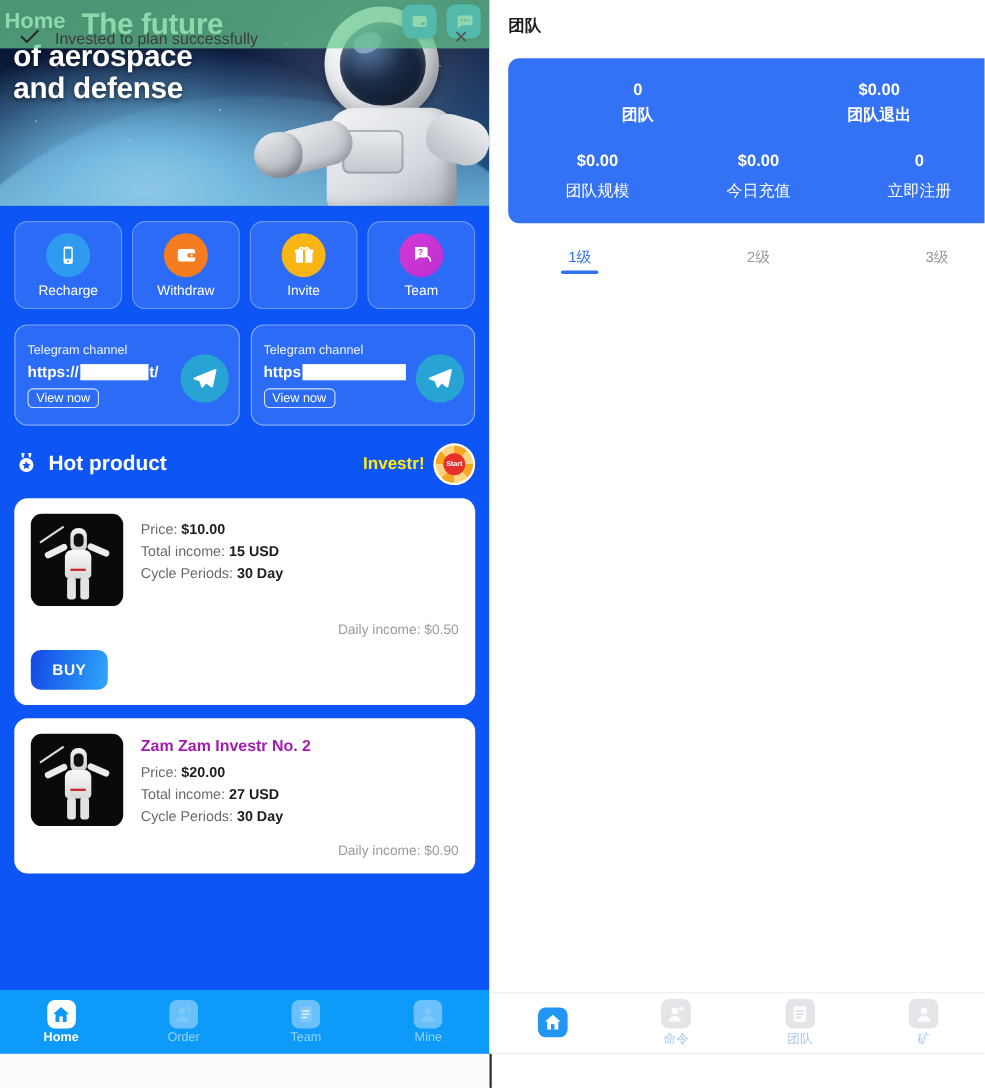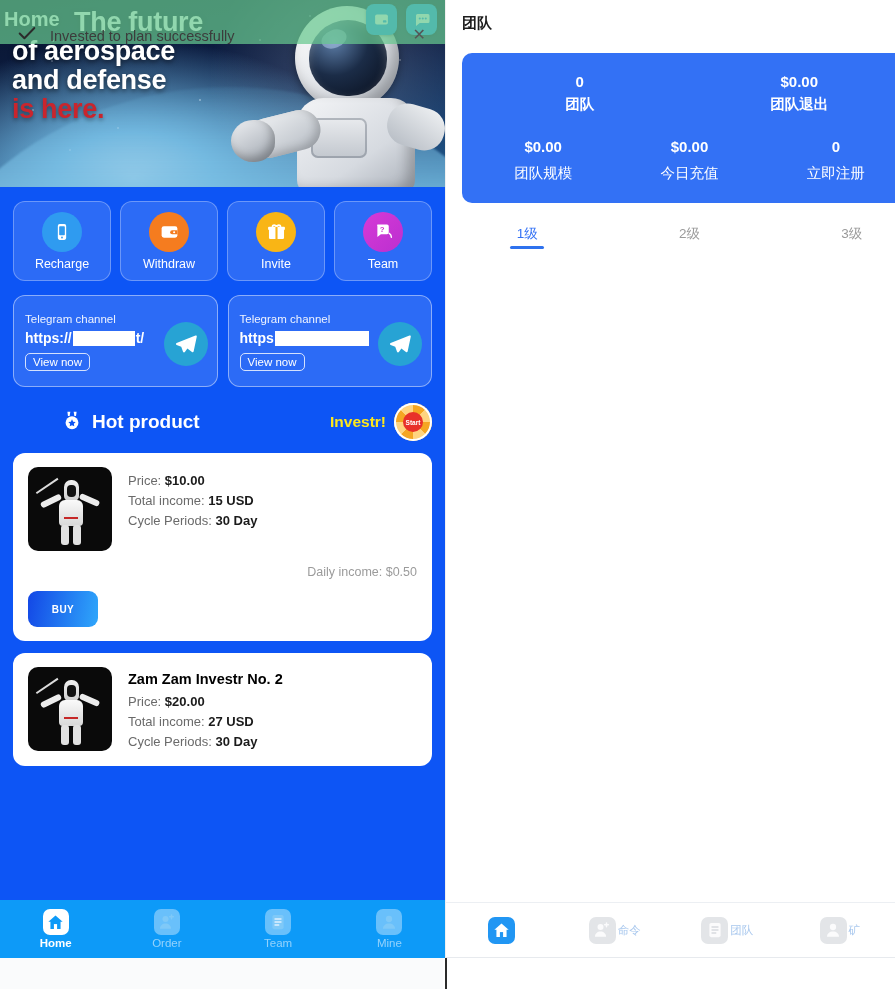--- a/index.html
+++ b/index.html
@@ -123,21 +123,21 @@
   .tg-title { color:#eef3ff; font-size:11.5px; }
   .tg-url { color:#fff; font-size:14px; font-weight:bold; margin-top:5px;
     display:flex; align-items:center; white-space:nowrap; overflow:hidden; }
   .redact { display:inline-block; height:15px; background:#fff; margin:0 1px; vertical-align:middle; }
   .tg-btn { margin-top:7px; display:inline-block; border:1px solid rgba(255,255,255,.8);
     border-radius:5px; color:#fff; font-size:11.5px; padding:2px 7px; background:transparent; cursor:pointer; }
   .tg-plane { position:absolute; right:9px; top:26px; width:44px; height:44px; border-radius:50%;
     background:#27a3d4; display:flex; align-items:center; justify-content:center; }
 
   
-  .hot-head { display:flex; align-items:center; padding:16px 13px 0 13px;margin-left:48px; }
+  .hot-head { display:flex; align-items:center; padding:16px 13px 0 13px; }
   .hot-title { color:#fff; font-size:19px; font-weight:bold; margin-left:9px; flex:1; }
   .reward-word { color:#ffe81a; font-size:15.5px; font-weight:bold; margin-right:8px; }
   .reward-wheel { width:38px; height:38px; border-radius:50%;
     background: conic-gradient(#f5a623 0 12%, #ffd480 12% 25%, #f5a623 25% 37%, #ffd480 37% 50%,
                                #f5a623 50% 62%, #ffd480 62% 75%, #f5a623 75% 87%, #ffd480 87% 100%);
     display:flex; align-items:center; justify-content:center;
     box-shadow:0 0 0 2px #fff inset; }
   .reward-wheel span { width:20px; height:20px; border-radius:50%; background:#e8302a; color:#fff;
     font-size:6.5px; font-weight:bold; display:flex; align-items:center; justify-content:center; }
 
@@ -150,27 +150,27 @@
   .robot .r-head{position:absolute;left:36px;top:13px;width:15px;height:21px;border-radius:7px 7px 5px 5px;background:linear-gradient(#f2f2f2,#cfcfcf);}
   .robot .r-face{position:absolute;left:39px;top:18px;width:9px;height:12px;border-radius:4px;background:#111;}
   .robot .r-body{position:absolute;left:31px;top:33px;width:24px;height:26px;border-radius:6px 6px 4px 4px;background:linear-gradient(#fafafa,#d8d8d8);}
   .robot .r-body::after{content:"";position:absolute;left:5px;top:17px;width:14px;height:2px;background:#c62828;}
   .robot .r-arm-l{position:absolute;left:12px;top:31px;width:22px;height:6px;border-radius:4px;background:#ececec;transform:rotate(-26deg);}
   .robot .r-arm-r{position:absolute;left:51px;top:30px;width:21px;height:6px;border-radius:4px;background:#ececec;transform:rotate(24deg);}
   .robot .r-baton{position:absolute;left:6px;top:18px;width:26px;height:1.5px;background:#dcdcdc;transform:rotate(-34deg);}
   .robot .r-leg-l{position:absolute;left:33px;top:58px;width:8px;height:20px;border-radius:3px;background:#e2e2e2;}
   .robot .r-leg-r{position:absolute;left:45px;top:58px;width:8px;height:20px;border-radius:3px;background:#e2e2e2;}
   .prod-info { padding-top:4px; }
-  .prod-name { font-size:14.5px; font-weight:bold; color:#000000; margin-bottom:5px; }
+  .prod-name { font-size:14.5px; font-weight:bold; color:#a21caf; margin-bottom:5px; }
   .prod-line { font-size:13px; color:#6a6a6a; line-height:20px; }
   .prod-line b { color:#1b1b1b; font-weight:bold; }
   .daily { text-align:right; color:#9b9b9b; font-size:12.5px; margin-top:14px; }
   .buy-btn { margin-top:12px; width:70px; height:36px; border-radius:9px; border:none; cursor:pointer;
     background: linear-gradient(100deg,#1347e6 0%,#2fa7fb 100%);
-    color:#fff; font-size:10px; font-weight:bold; letter-spacing:.4px; }
+    color:#fff; font-size:14px; font-weight:bold; letter-spacing:.4px; }
 
   
   .lnav { position:absolute; left:0; bottom:0; width:445px; height:58px; background:#0d9af8;
     display:flex; align-items:center; }
   .lnav-item { flex:1; display:flex; flex-direction:column; align-items:center; justify-content:center; gap:2px; cursor:pointer; }
   .lnav-icon { width:26px; height:26px; border-radius:7px; display:flex; align-items:center; justify-content:center; }
   .lnav-icon.active { background:#ffffff; }
   .lnav-icon.dim { background:rgba(255,255,255,.38); }
   .lnav-lbl { font-size:11.5px; color:rgba(255,255,255,.55); }
   .lnav-lbl.active { color:#ffffff; font-weight:bold; }
@@ -187,21 +187,21 @@
   .tc-row2 { display:flex; margin-top:24px; }
   .tc-row2 .tc-lbl { font-weight:normal; font-size:14.5px; margin-top:9px; }
   .lvl-tabs { display:flex; margin:22px 16px 0 16px;gap:32px; }
   .lvl-tab { flex:1; text-align:center; font-size:13.5px; color:#9a9a9a; padding-bottom:6px; cursor:pointer; position:relative; }
   .lvl-tab.active { color:#3371f5; }
   .lvl-tab.active::after { content:""; position:absolute; left:50%; transform:translateX(-50%);
     bottom:0; width:34px; height:3px; border-radius:2px; background:#2f72ee; }
 
   .rnav { position:absolute; left:0; bottom:0; width:450px; height:56px; background:#ffffff;
     border-top:1px solid #eceff3; border-bottom:1px solid #e7eaee; display:flex; align-items:center; }
-  .rnav-item { flex:1; display:flex; flex-direction:row; align-items:center; justify-content:center; gap:2px; cursor:pointer; }
+  .rnav-item { flex:1; display:flex; flex-direction:column; align-items:center; justify-content:center; gap:2px; cursor:pointer; }
   .rnav-icon { width:27px; height:27px; border-radius:7px; display:flex; align-items:center; justify-content:center; }
   .rnav-icon.active { background:#2196f3; }
   .rnav-icon.dim { background:#e3e5e8; }
   .rnav-lbl { font-size:11.5px; color:#a9c8ee; }
   .footer-divider { position:absolute; left:445px; top:958px; width:2px; height:31px; background:#2b2b2b; }
   .left-footer-strip { position:absolute; left:0; top:958px; width:443px; height:31px; background:#fafbfc; }
 </style>
 </head>
 <body>
 
@@ -220,21 +220,20 @@
         <div class="pack"></div>
         <div class="arm-l"></div>
         <div class="glove"></div>
         <div class="arm-r"></div>
       </div>
       <div class="home-word">Home</div>
       <div class="banner-text">
         <div class="bt-line">The future</div>
         <div class="bt-line">of aerospace</div>
         <div class="bt-line">and defense</div>
-        <div class="bt-line red">is here.</div>
       </div>
       <div class="banner-icons">
         <div class="bicon">
           <svg width="17" height="17" viewBox="0 0 24 24">
               <rect x="3" y="5" width="18" height="14" rx="2.5" fill="#fff"></rect>
               <rect x="14" y="13" width="5" height="3.4" rx="1" fill="#2196f3"></rect>
             </svg>
         </div>
         <div class="bicon">
           <svg width="18" height="18" viewBox="0 0 24 24">
@@ -392,20 +391,21 @@
               <div class="r-leg-r"></div>
           </div>
         </div>
         <div class="prod-info">
           <div class="prod-name">Zam Zam Investr No. 2</div>
           <div class="prod-line"><span>Price:</span> <b>$20.00</b></div>
           <div class="prod-line"><span>Total income:</span> <b>27 USD</b></div>
           <div class="prod-line"><span>Cycle Periods:</span> <b>30 Day</b></div>
         </div>
       </div>
+      <div class="daily">Daily income: $0.90</div>
     </div>
 
     <div class="lnav">
       <div class="lnav-item">
         <span class="lnav-icon active">
           <svg width="19" height="19" viewBox="0 0 24 24">
               <path d="M12 3.2L3 11h2.6v9.2h12.8V11H21z" fill="#0d9af8"></path>
               <rect x="10" y="14" width="4" height="6.2" fill="#fff"></rect>
             </svg>
         </span>

